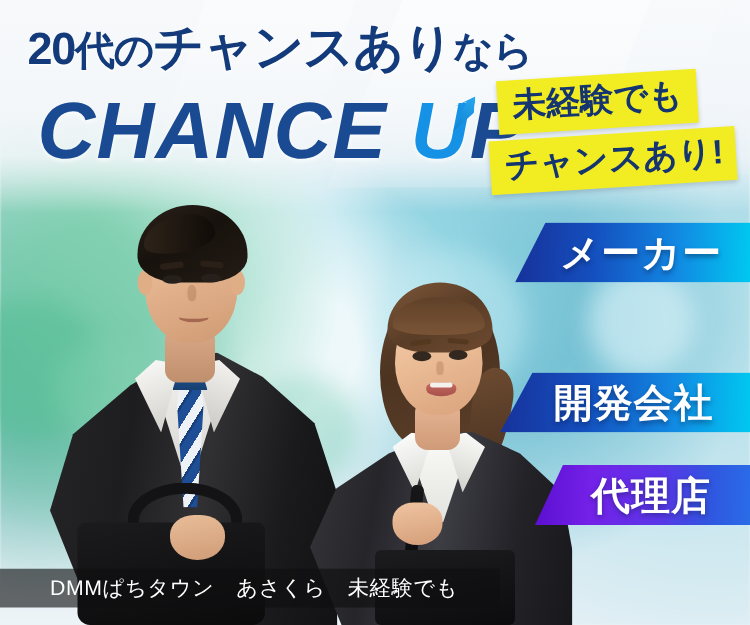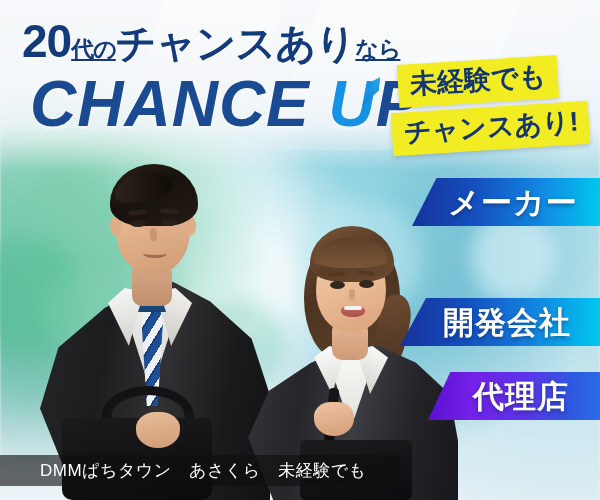--- a/index.html
+++ b/index.html
@@ -169,22 +169,22 @@
   #woman .hand{position:absolute;left:66px;top:186px;width:40px;height:34px;
     background:linear-gradient(170deg,#f0c4a1,#d49e79);border-radius:44% 44% 52% 52%;}
 
   
   .headline{
     position:absolute;left:22px;top:18px;
     font-size:40px;font-weight:bold;color:#133a7a;
     letter-spacing:-1px;white-space:nowrap;line-height:1;
     text-shadow:0 1px 0 rgba(255,255,255,.85),0 2px 3px rgba(255,255,255,.6);
   }
-  .headline .big{font-size:46px;}
-  .headline .small{font-size:23px;text-decoration:underline;}
+  .headline .big{font-size:36px;}
+  .headline .small{font-size:32px;}
 
   .logo{
     position:absolute;left:30px;top:72px;white-space:nowrap;line-height:1;
     font-size:64px;font-weight:bold;font-style:italic;
     letter-spacing:1px;
     color:#1a4a91;
     text-shadow:0 2px 4px rgba(255,255,255,.75);
   }
   .logo .u-wrap{position:relative;display:inline-block;color:#1591e6;}
   .logo .swoosh{

